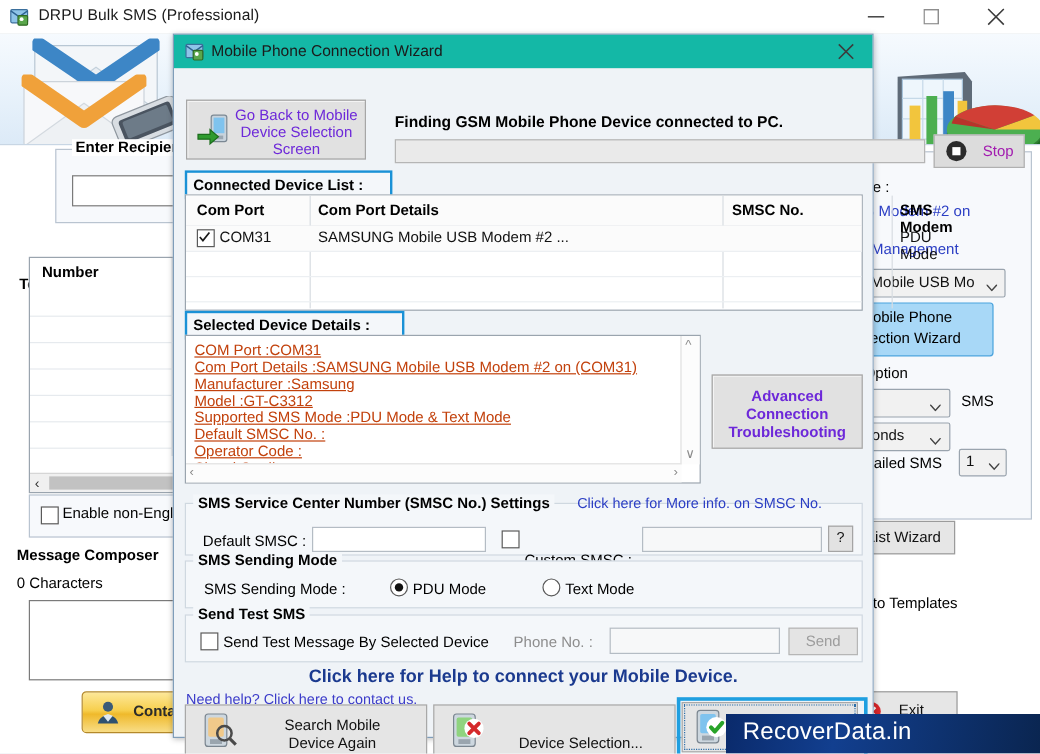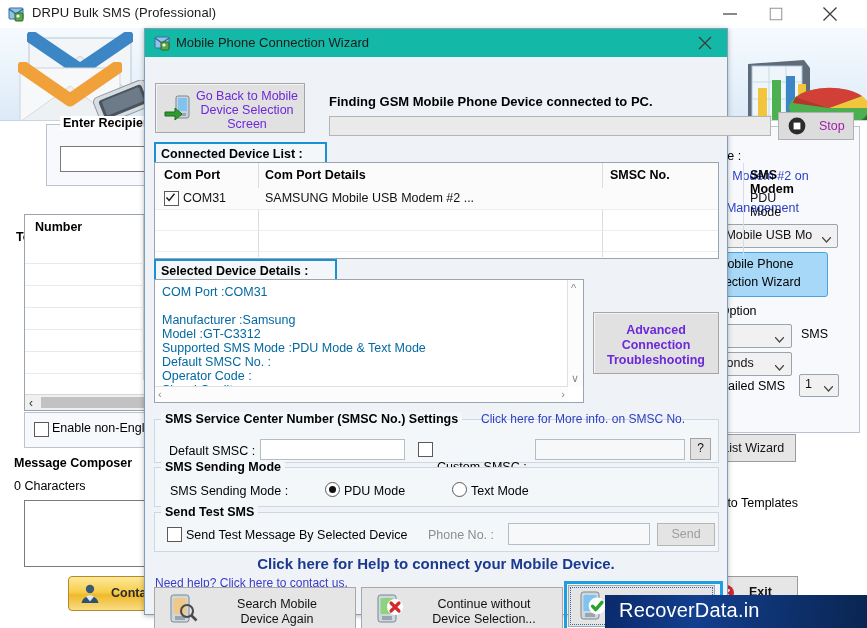--- a/index.html
+++ b/index.html
@@ -82,21 +82,21 @@
     font-weight:bold;font-size:12.5px;color:#000;display:flex;align-items:center;padding-left:5px;padding-right:6px;}
 
   .tbl{position:absolute;background:#fff;border:1px solid #9aa4ae;}
   .tbl-head{position:absolute;left:0;top:0;width:100%;height:25px;background:#fbfbfb;border-bottom:1px solid #d0d6dc;}
   .tbl-head .th{position:absolute;top:5px;font-weight:bold;font-size:12.5px;color:#000;}
   .vsep{position:absolute;top:0;width:1px;background:#d8dde2;}
   .tbl-row{position:absolute;left:0;width:100%;height:21px;border-bottom:1px solid #eceff2;}
   .tbl-row .td{position:absolute;top:3px;font-size:12.5px;color:#111;}
 
   .details{position:absolute;background:#fff;border:1px solid #9aa4ae;}
-  .details .dline{position:absolute;left:7px;font-size:12.5px;color:#0369a1;white-space:nowrap;}
+  .details .dline{position:absolute;left:7px;font-size:12.5px;color:#c2410c;white-space:nowrap;text-decoration:underline;}
   .vsb{position:absolute;right:0;top:0;width:15px;bottom:15px;background:#fcfcfc;border-left:1px solid #e0e0e0;}
   .hsb{position:absolute;left:0;right:15px;bottom:0;height:15px;background:#fcfcfc;border-top:1px solid #e0e0e0;}
   .arw{position:absolute;font-size:11px;color:#8a8a8a;}
 
   .fieldset{position:absolute;border:1px solid #cfd8e0;background:#f4f7fa;}
   .fstitle{position:absolute;font-weight:bold;font-size:12.5px;color:#000;background:#f4f7fa;padding:0 4px;}
   .inp{position:absolute;background:#fff;border:1px solid #b4bcc4;}
   .inp-dis{background:#f7f8f9;}
   .radio{position:absolute;width:13px;height:13px;border:1px solid #5a5a5a;border-radius:50%;background:#fff;}
   .radio .dot{position:absolute;left:3px;top:3px;width:7px;height:7px;border-radius:50%;background:#111;}
@@ -315,21 +315,21 @@
 
       <div class="lbl" style="left:4px;top:372px;">ge to Templates</div>
 
       <div class="btn-gray" style="left:-6px;top:452px;width:96px;height:32px;">
         <span style="position:absolute;left:16px;top:7px;">
           <svg width="18" height="18" viewBox="0 0 18 18">
             <circle cx="9" cy="9" r="8" fill="#d9262b"></circle>
             <path d="M5.5 5.5l7 7M12.5 5.5l-7 7" stroke="#fff" stroke-width="2" fill="none"></path>
           </svg>
         </span>
-        <span style="position:absolute;left:48px;top:8px;font-weight:bold;">Exit</span>
+        <span style="position:absolute;left:48px;top:8px;">Exit</span>
       </div>
     </div>
   </div>
 
   <div class="dlg">
 
     <div class="dlg-title">
       <span class="dt-icon">
         <svg width="16" height="16" viewBox="0 0 16 16">
           <rect x="1" y="2" width="14" height="11" rx="1" fill="#8fc4e8" stroke="#3b6f9c"></rect>
@@ -405,20 +405,21 @@
         <div class="tbl-row" style="top:67px;"></div>
         <div class="tbl-row" style="top:88px;border-bottom:none;"></div>
       </div>
 
       <div class="section-tag" style="left:9px;top:202px;width:168px;height:20px;">
         <span>Selected Device Details :</span>
       </div>
 
       <div class="details" style="left:9px;top:222px;width:428px;height:122px;">
         <span class="dline" style="top:5px;">COM Port :COM31</span>
+        <span class="dline" style="top:19px;">Com Port Details :SAMSUNG Mobile USB Modem #2 on (COM31)</span>
         <span class="dline" style="top:33px;">Manufacturer :Samsung</span>
         <span class="dline" style="top:47px;">Model :GT-C3312</span>
         <span class="dline" style="top:61px;">Supported SMS Mode :PDU Mode &amp; Text Mode</span>
         <span class="dline" style="top:75px;">Default SMSC No. :</span>
         <span class="dline" style="top:89px;">Operator Code :</span>
         <span class="dline" style="top:103px;">Signal Quality :</span>
 
         <div class="vsb">
           <span class="arw" style="left:3px;top:2px;">^</span>
           <span class="arw" style="left:3px;bottom:2px;">∨</span>
@@ -492,21 +493,20 @@
       <div class="bigbtn" style="left:216px;top:530px;width:200px;">
         <span style="position:absolute;left:13px;top:6px;">
           <svg width="30" height="30" viewBox="0 0 30 30">
             <rect x="3" y="1" width="18" height="27" rx="2.5" fill="#cdd7df" stroke="#7a858f"></rect>
             <rect x="5.5" y="4" width="13" height="16" rx="1.5" fill="#8fd37f"></rect>
             <rect x="7" y="22" width="10" height="4" fill="#9aa5ae"></rect>
             <circle cx="20" cy="13" r="8" fill="#ffffff"></circle>
             <path d="M16 9l8 8M24 9l-8 8" stroke="#d5292b" stroke-width="3.2" fill="none" stroke-linecap="round"></path>
           </svg>
         </span>
-        <span class="t" style="left:48px;top:9px;width:148px;">Continue without</span>
         <span class="t" style="left:48px;top:24px;width:148px;">Device Selection...</span>
       </div>
 
       <div class="selring" style="left:419px;top:524px;width:153px;height:48px;"></div>
       <div class="bigbtn" style="left:423px;top:528px;width:145px;height:40px;">
         <span class="selring-inner" style="left:1px;top:1px;right:1px;bottom:1px;"></span>
         <span style="position:absolute;left:9px;top:5px;">
           <svg width="30" height="30" viewBox="0 0 30 30">
             <rect x="3" y="1" width="18" height="27" rx="2.5" fill="#cdd7df" stroke="#7a858f"></rect>
             <rect x="5.5" y="4" width="13" height="16" rx="1.5" fill="#7fc3ee"></rect>

